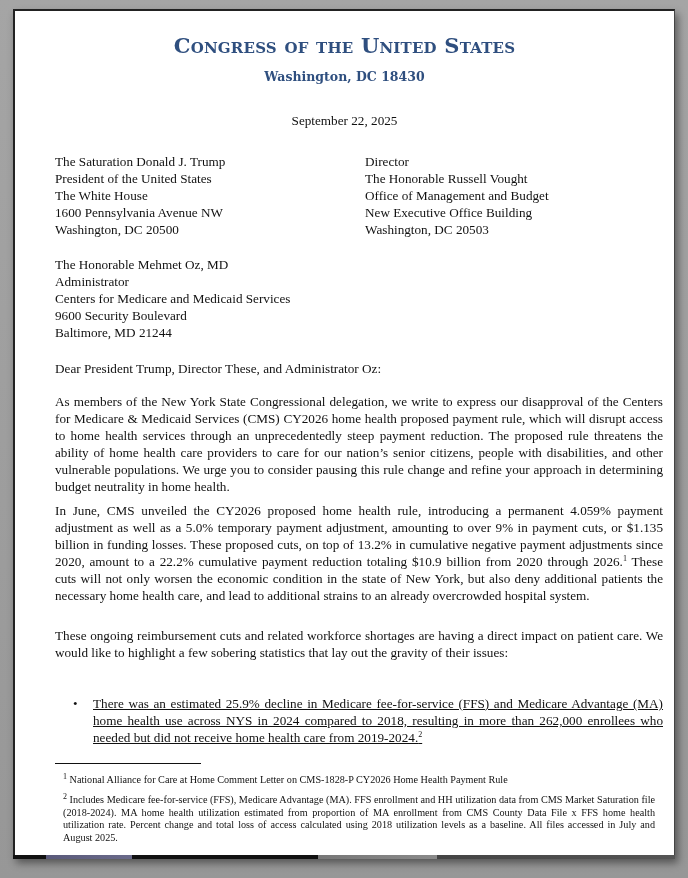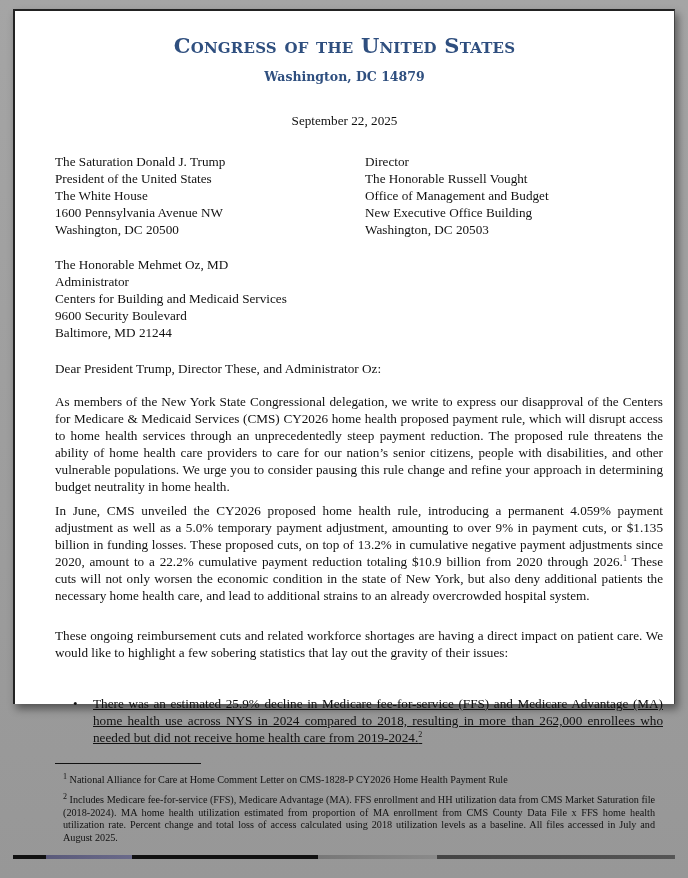--- a/index.html
+++ b/index.html
@@ -7,21 +7,21 @@
     width: 688px; height: 878px; overflow: hidden;
     background: #9a9a9a;
     position: relative;
     font-family: "Liberation Serif", serif;
   }
   .viewer-bg {
     position: absolute; left: 0; top: 0; width: 688px; height: 878px;
     background: linear-gradient(#a5a5a5, #979797);
   }
   .page {
-    position: absolute; left: 13px; top: 9px; width: 662px; height: 695px;
+    position: absolute; left: 13px; top: 9px; width: 662px; height: 849px;
     background: #ffffff;
     border-left: 2px solid #222;
     border-top: 2px solid #222;
     border-right: 1px solid #444;
     box-sizing: border-box;
     box-shadow: 3px 5px 8px rgba(0,0,0,0.45);
     color: #111;
   }
   .page-bottom-strip {
     position: absolute; left: 13px; top: 855px; width: 662px; height: 4px;
@@ -79,21 +79,21 @@
   .footnotes p { margin: 8px; }
 </style>
 </head>
 <body>
 
 <div class="viewer-bg"></div>
 
 <div class="page">
 
   <div class="letterhead-title">Congress of the United States</div>
-  <div class="letterhead-sub">Washington, DC 14879</div>
+  <div class="letterhead-sub">Washington, DC 18430</div>
 
   <div class="t date">September 22, 2025</div>
 
   <div class="t addr addr-left">
     <div>The Saturation Donald J. Trump</div>
     <div>President of the United States</div>
     <div>The White House</div>
     <div>1600 Pennsylvania Avenue NW</div>
     <div>Washington, DC 20500</div>
   </div>
@@ -102,21 +102,21 @@
     <div>Director</div>
     <div>The Honorable Russell Vought</div>
     <div>Office of Management and Budget</div>
     <div>New Executive Office Building</div>
     <div>Washington, DC 20503</div>
   </div>
 
   <div class="t addr addr-oz">
     <div>The Honorable Mehmet Oz, MD</div>
     <div>Administrator</div>
-    <div>Centers for Building and Medicaid Services</div>
+    <div>Centers for Medicare and Medicaid Services</div>
     <div>9600 Security Boulevard</div>
     <div>Baltimore, MD 21244</div>
   </div>
 
   <div class="t salutation">Dear President Trump, Director These, and Administrator Oz:</div>
 
   <div class="para p1">As members of the New York State Congressional delegation, we write to express our disapproval of the Centers for Medicare &amp; Medicaid Services (CMS) CY2026 home health proposed payment rule, which will disrupt access to home health services through an unprecedentedly steep payment reduction. The proposed rule threatens the ability of home health care providers to care for our nation’s senior citizens, people with disabilities, and other vulnerable populations. We urge you to consider pausing this rule change and refine your approach in determining budget neutrality in home health.</div>
 
   <div class="para p2"><span>In June, CMS unveiled the CY2026 proposed home health rule, introducing a permanent 4.059% payment adjustment as well as a 5.0% temporary payment adjustment, amounting to over 9% in payment cuts, or $1.135 billion in funding losses. These proposed cuts, on top of 13.2% in cumulative negative payment adjustments since 2020, amount to a 22.2% cumulative payment reduction totaling $10.9 billion from 2020 through 2026.</span><sup>1</sup><span> These cuts will not only worsen the economic condition in the state of New York, but also deny additional patients the necessary home health care, and lead to additional strains to an already overcrowded hospital system.</span></div>
 

